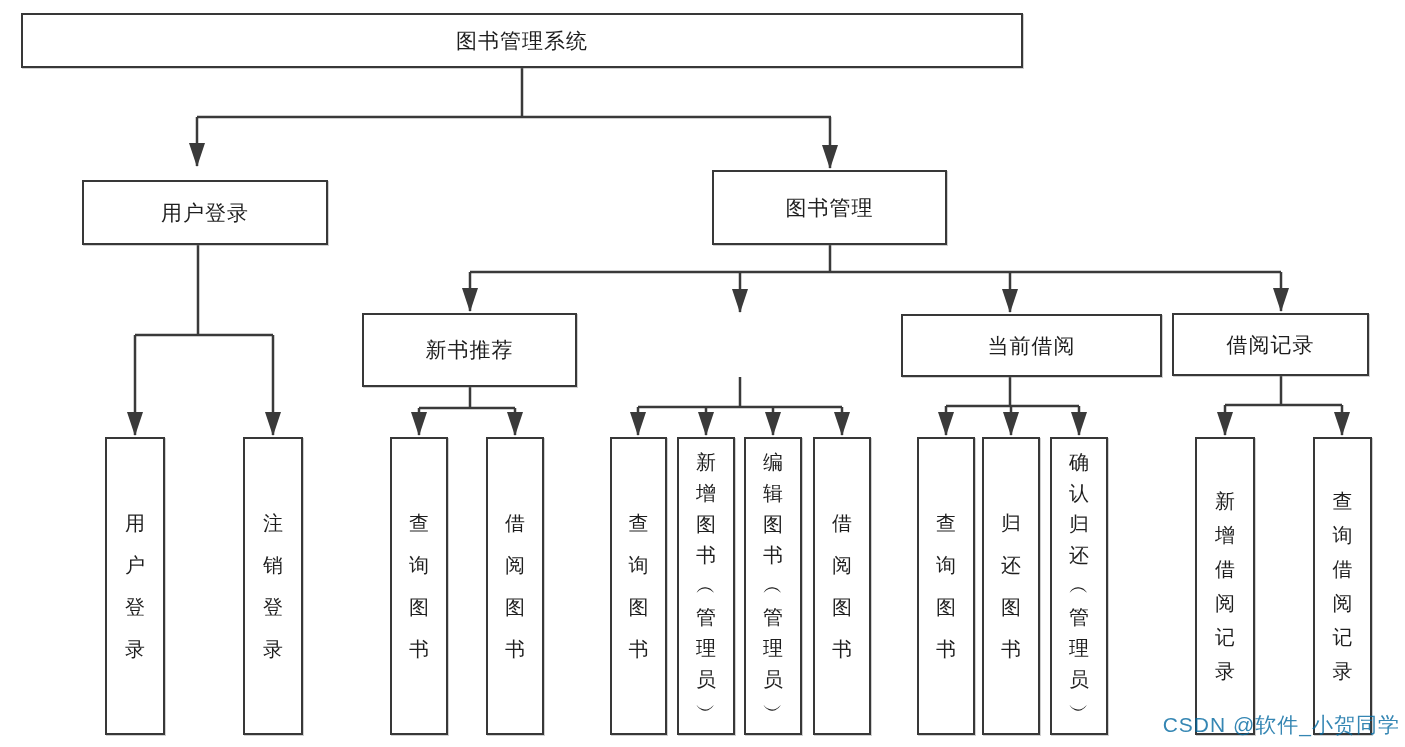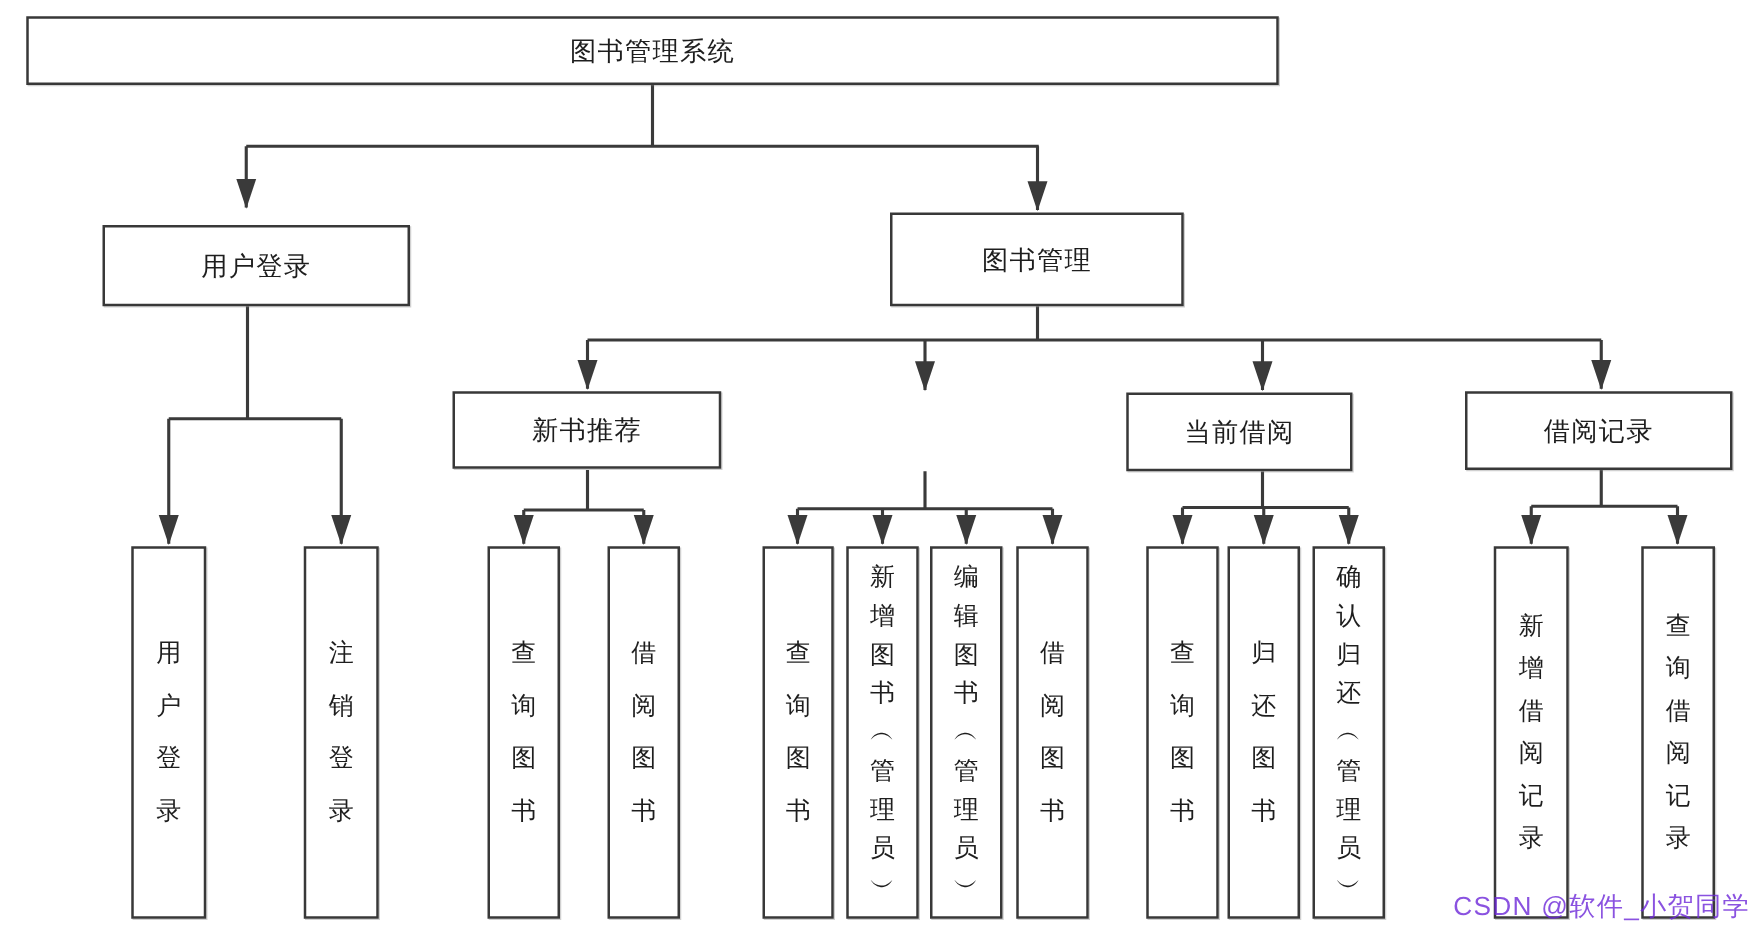--- a/index.html
+++ b/index.html
@@ -23,21 +23,21 @@
   .hbox{font-size:21px;letter-spacing:1px;}
   .vbox{
     font-size:20px;
     flex-direction:column;
   }
   .vbox .vchar{display:block;line-height:1;text-align:center;}
   #watermark{
     position:absolute;
     top:711px;right:5px;
     font-size:21px;
-    color:#6d28d9;
+    color:#0369a1;
     opacity:.8;
     letter-spacing:1px;
     white-space:nowrap;
   }
 </style>
 </head>
 <body>
 
 <div id="canvas">
 
@@ -82,23 +82,23 @@
       <path d="M1225 405 V435" marker-end="url(#arr)"></path>
       <path d="M1342 405 V435" marker-end="url(#arr)"></path>
     </g>
   </svg>
 
   <div class="box hbox" style="left:21px;top:13px;width:1002px;height:55px;text-align:center;">图书管理系统</div>
 
   <div class="box hbox" style="left:82px;top:168px;width:246px;height:65px;margin-top:12px;">用户登录</div>
   <div class="box hbox" style="left:712px;top:170px;width:235px;height:75px;">图书管理</div>
 
-  <div class="box hbox" style="left:362px;top:313px;width:215px;height:62px;">新书推荐</div>
-  <div class="box hbox" style="left:901px;top:314px;width:181px;height:63px;">当前借阅</div>
-  <div class="box hbox" style="left:1172px;top:313px;width:214px;height:63px;">借阅记录</div>
+  <div class="box hbox" style="left:362px;top:313px;width:215px;height:74px;">新书推荐</div>
+  <div class="box hbox" style="left:901px;top:314px;width:261px;height:63px;">当前借阅</div>
+  <div class="box hbox" style="left:1172px;top:313px;width:197px;height:63px;">借阅记录</div>
 
   <div class="box vbox" style="left: 105px; top: 437px; width: 60px; height: 298px; row-gap: 22px;">
       <span class="vchar">用</span>
       <span class="vchar">户</span>
       <span class="vchar">登</span>
       <span class="vchar">录</span>
     </div>
   <div class="box vbox" style="left: 243px; top: 437px; width: 60px; height: 298px; row-gap: 22px;">
       <span class="vchar">注</span>
       <span class="vchar">销</span>

